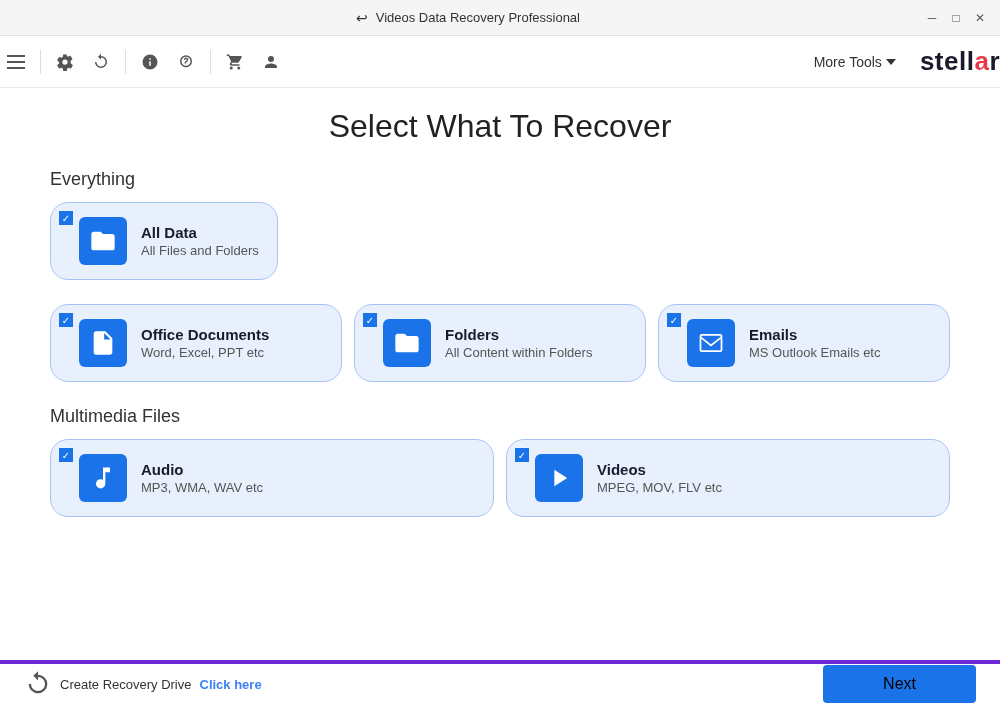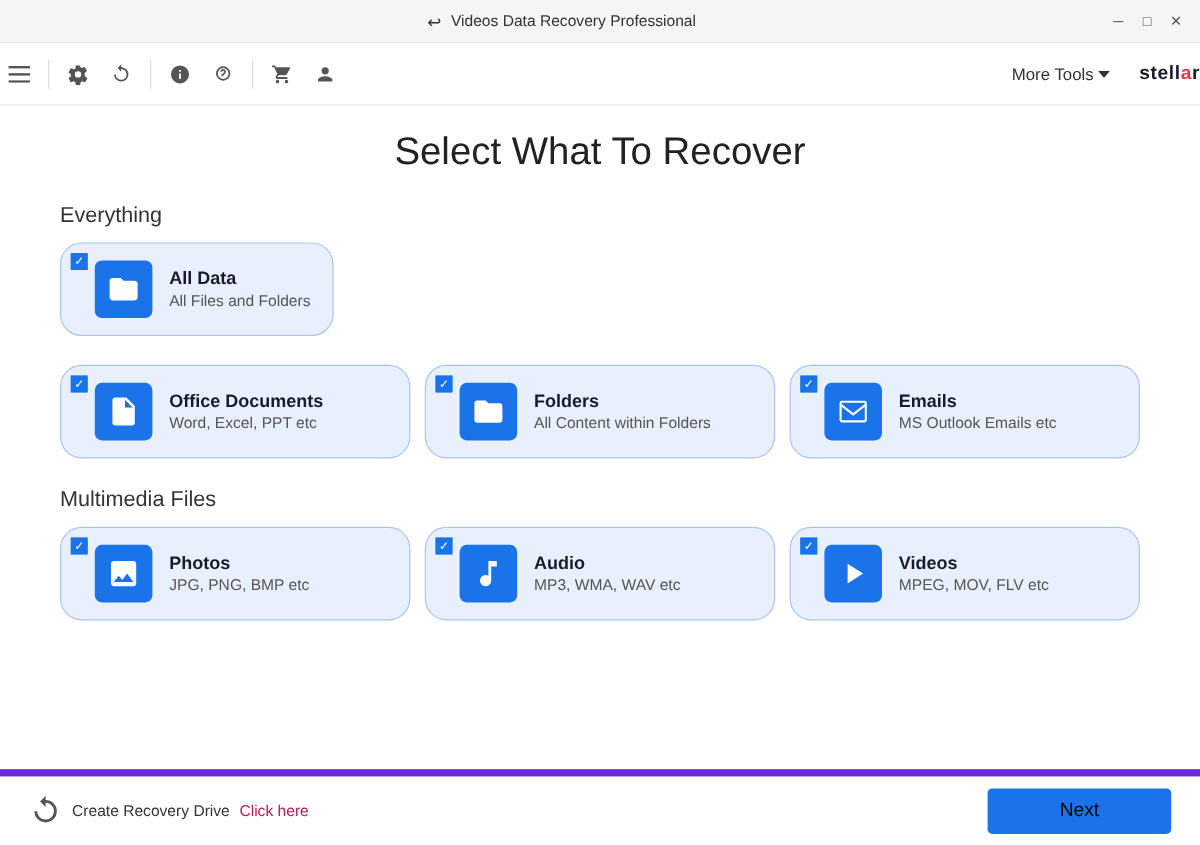--- a/index.html
+++ b/index.html
@@ -89,21 +89,21 @@
       display: flex;
       align-items: center;
       gap: 4px;
       cursor: pointer;
       font-size: 14px;
       color: #333;
       padding: 4px 8px;
       border-radius: 4px;
     }
     .stellar-logo {
-      font-size: 16px;
+      font-size: 26px;
       font-weight: bold;
       color: #1a1a2e;
       letter-spacing: 0.5px;
     }
     .stellar-logo span {
       color: #e63946;
     }
 
     
     .main-content {
@@ -201,45 +201,46 @@
       font-size: 13px;
       color: #555;
       margin-top: 2px;
     }
 
     
     .footer {
       display: flex;
       align-items: center;
       justify-content: space-between;
-      height: 63px;
+      height: 44px;
       padding: 0 24px;
-      border-top: 6px solid #6d28d9;
+      border-top: 4px solid #6d28d9;
       background: #fff;
       flex-shrink: 0;
     }
     .footer-left {
       display: flex;
       align-items: center;
       gap: 8px;
     }
     .recovery-drive-icon {
       width: 28px;
       height: 28px;
       color: #555;
     }
     .footer-text {
       font-size: 13px;
       color: #333;
     }
     .footer-link {
       font-size: 13px;
-      color: #be185d;
+      color: #3b82f6;
       cursor: pointer;
       text-decoration: none;
+      font-weight: bold;
     }
 
     .next-btn {
       background: #1a73e8;
       color: #000000;
       border: none;
       border-radius: 4px;
       padding: 10px 60px;
       font-size: 16px;
       cursor: pointer;
@@ -387,32 +388,20 @@
           </div>
         </div>
       </div>
       <div style="margin-bottom: 20px;">
         <div class="section-label">Multimedia Files</div>
         <div class="cards-row">
           <div class="card">
             <div class="card-checkbox checked"></div>
             <div class="card-icon-box">
               <svg viewBox="0 0 24 24" width="28" height="28" fill="white">
-      <path d="M21 19V5c0-1.1-.9-2-2-2H5c-1.1 0-2 .9-2 2v14c0 1.1.9 2 2 2h14c1.1 0 2-.9 2-2zM8.5 13.5l2.5 3.01L14.5 12l4.5 6H5l3.5-4.5z"></path>
-    </svg>
-            </div>
-            <div class="card-text">
-              <div class="card-title">Photos</div>
-              <div class="card-subtitle">JPG, PNG, BMP etc</div>
-            </div>
-          </div>
-          <div class="card">
-            <div class="card-checkbox checked"></div>
-            <div class="card-icon-box">
-              <svg viewBox="0 0 24 24" width="28" height="28" fill="white">
       <path d="M12 3v10.55c-.59-.34-1.27-.55-2-.55-2.21 0-4 1.79-4 4s1.79 4 4 4 4-1.79 4-4V7h4V3h-6z"></path>
     </svg>
             </div>
             <div class="card-text">
               <div class="card-title">Audio</div>
               <div class="card-subtitle">MP3, WMA, WAV etc</div>
             </div>
           </div>
           <div class="card">
             <div class="card-checkbox checked"></div>

